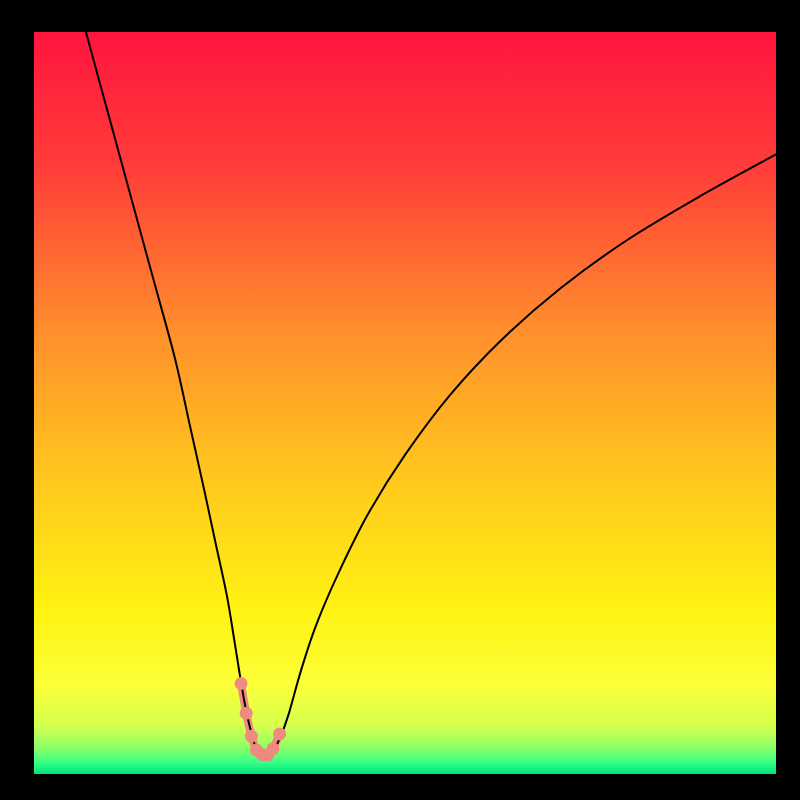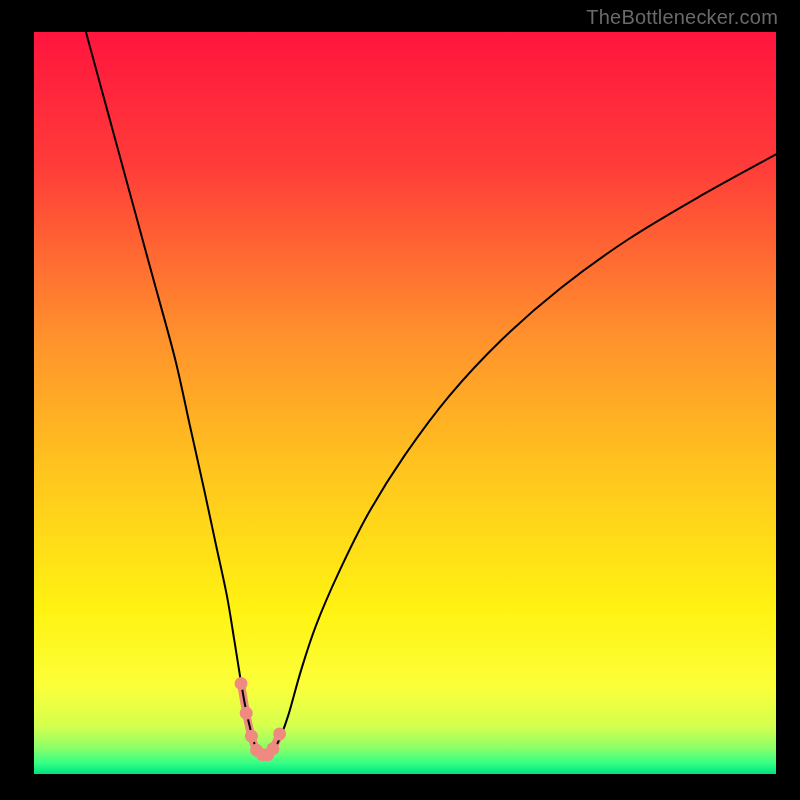--- a/index.html
+++ b/index.html
@@ -45,14 +45,13 @@
         <circle cx="207.01799999999997" cy="651.476" r="6.5" fill="#ef8a80"></circle>
         <circle cx="212.21200000000002" cy="681.156" r="6.5" fill="#ef8a80"></circle>
         <circle cx="217.40599999999998" cy="704.158" r="6.5" fill="#ef8a80"></circle>
         <circle cx="222.6" cy="718.256" r="6.5" fill="#ef8a80"></circle>
         <circle cx="228.536" cy="722.708" r="6.5" fill="#ef8a80"></circle>
         <circle cx="233.73" cy="722.708" r="6.5" fill="#ef8a80"></circle>
         <circle cx="238.924" cy="716.772" r="6.5" fill="#ef8a80"></circle>
         <circle cx="245.602" cy="701.932" r="6.5" fill="#ef8a80"></circle>
       </svg>
   </div>
-  <div class="watermark" id="wm" style="right: 22px; top: 6px; font-size: 20px;">TheBottlenecker.com</div>
 </div>
 
 </body></html>

